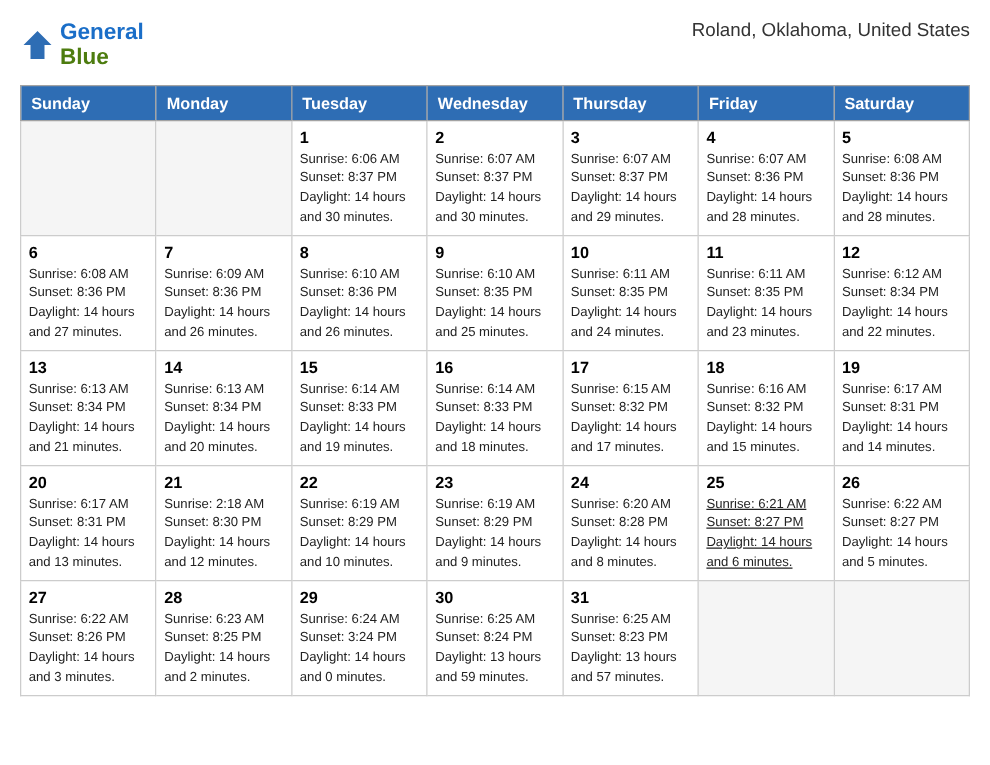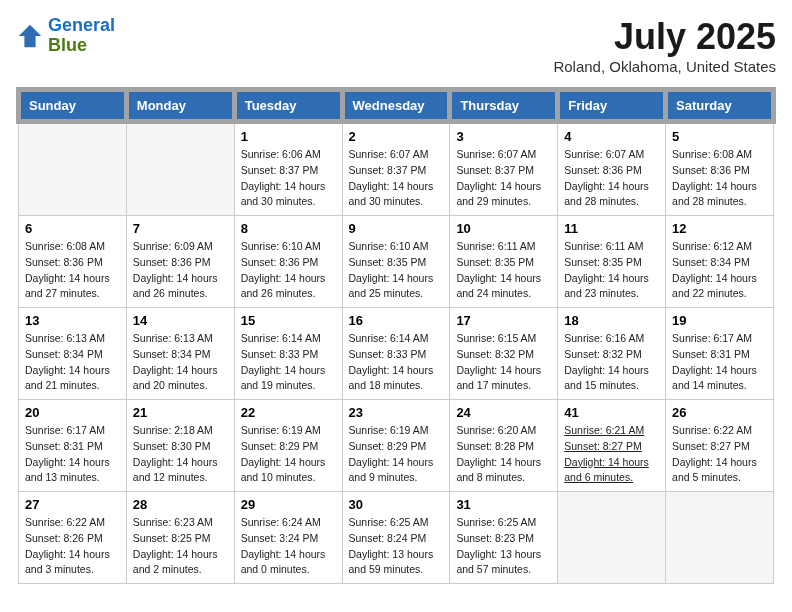--- a/index.html
+++ b/index.html
@@ -52,21 +52,21 @@
       border-collapse: collapse;
       border: 1px solid #ccc;
     }
     .calendar th {
       background: #2e6db4;
       color: #fff;
       font-size: 13px;
       font-weight: bold;
       padding: 6px 8px;
       text-align: left;
-      border: 5px solid #a3a3a3;
+      border: 1px solid #a3a3a3;
     }
     .calendar td {
       border: 1px solid #ccc;
       vertical-align: top;
       padding: 5px 6px;
       width: 107px;
       min-height: 85px;
       font-size: 11px;
       color: #222;
       background: #fff;
@@ -93,21 +93,20 @@
   <div class="logo">
     <svg class="logo-icon" viewBox="0 0 40 40">
       <polygon points="20,4 36,20 28,20 28,36 12,36 12,20 4,20" fill="#2e6db4"></polygon>
     </svg>
     <div class="logo-text">
       <div><span>General</span></div>
       <div><span style="color:#4d7c0f">Blue</span></div>
     </div>
   </div>
   <div class="title-block">
-    <div class="month-title">July 2025</div>
     <div class="location">Roland, Oklahoma, United States</div>
   </div>
 </div>
 
 <table class="calendar">
   <thead>
     <tr id="weekday-row">
         <th>Sunday</th>
         <th>Monday</th>
         <th>Tuesday</th>
@@ -289,21 +288,21 @@
 and 9 minutes.</div>
         </td>
         <td>
           <div class="day-number">24</div>
           <div class="day-info" style="white-space: pre-line;">Sunrise: 6:20 AM
 Sunset: 8:28 PM
 Daylight: 14 hours
 and 8 minutes.</div>
         </td>
         <td>
-          <div class="day-number">41</div>
+          <div class="day-number">25</div>
           <div class="day-info" style="white-space: pre-line; text-decoration: underline;">Sunrise: 6:21 AM
 Sunset: 8:27 PM
 Daylight: 14 hours
 and 6 minutes.</div>
         </td>
         <td>
           <div class="day-number">26</div>
           <div class="day-info" style="white-space: pre-line;">Sunrise: 6:22 AM
 Sunset: 8:27 PM
 Daylight: 14 hours

